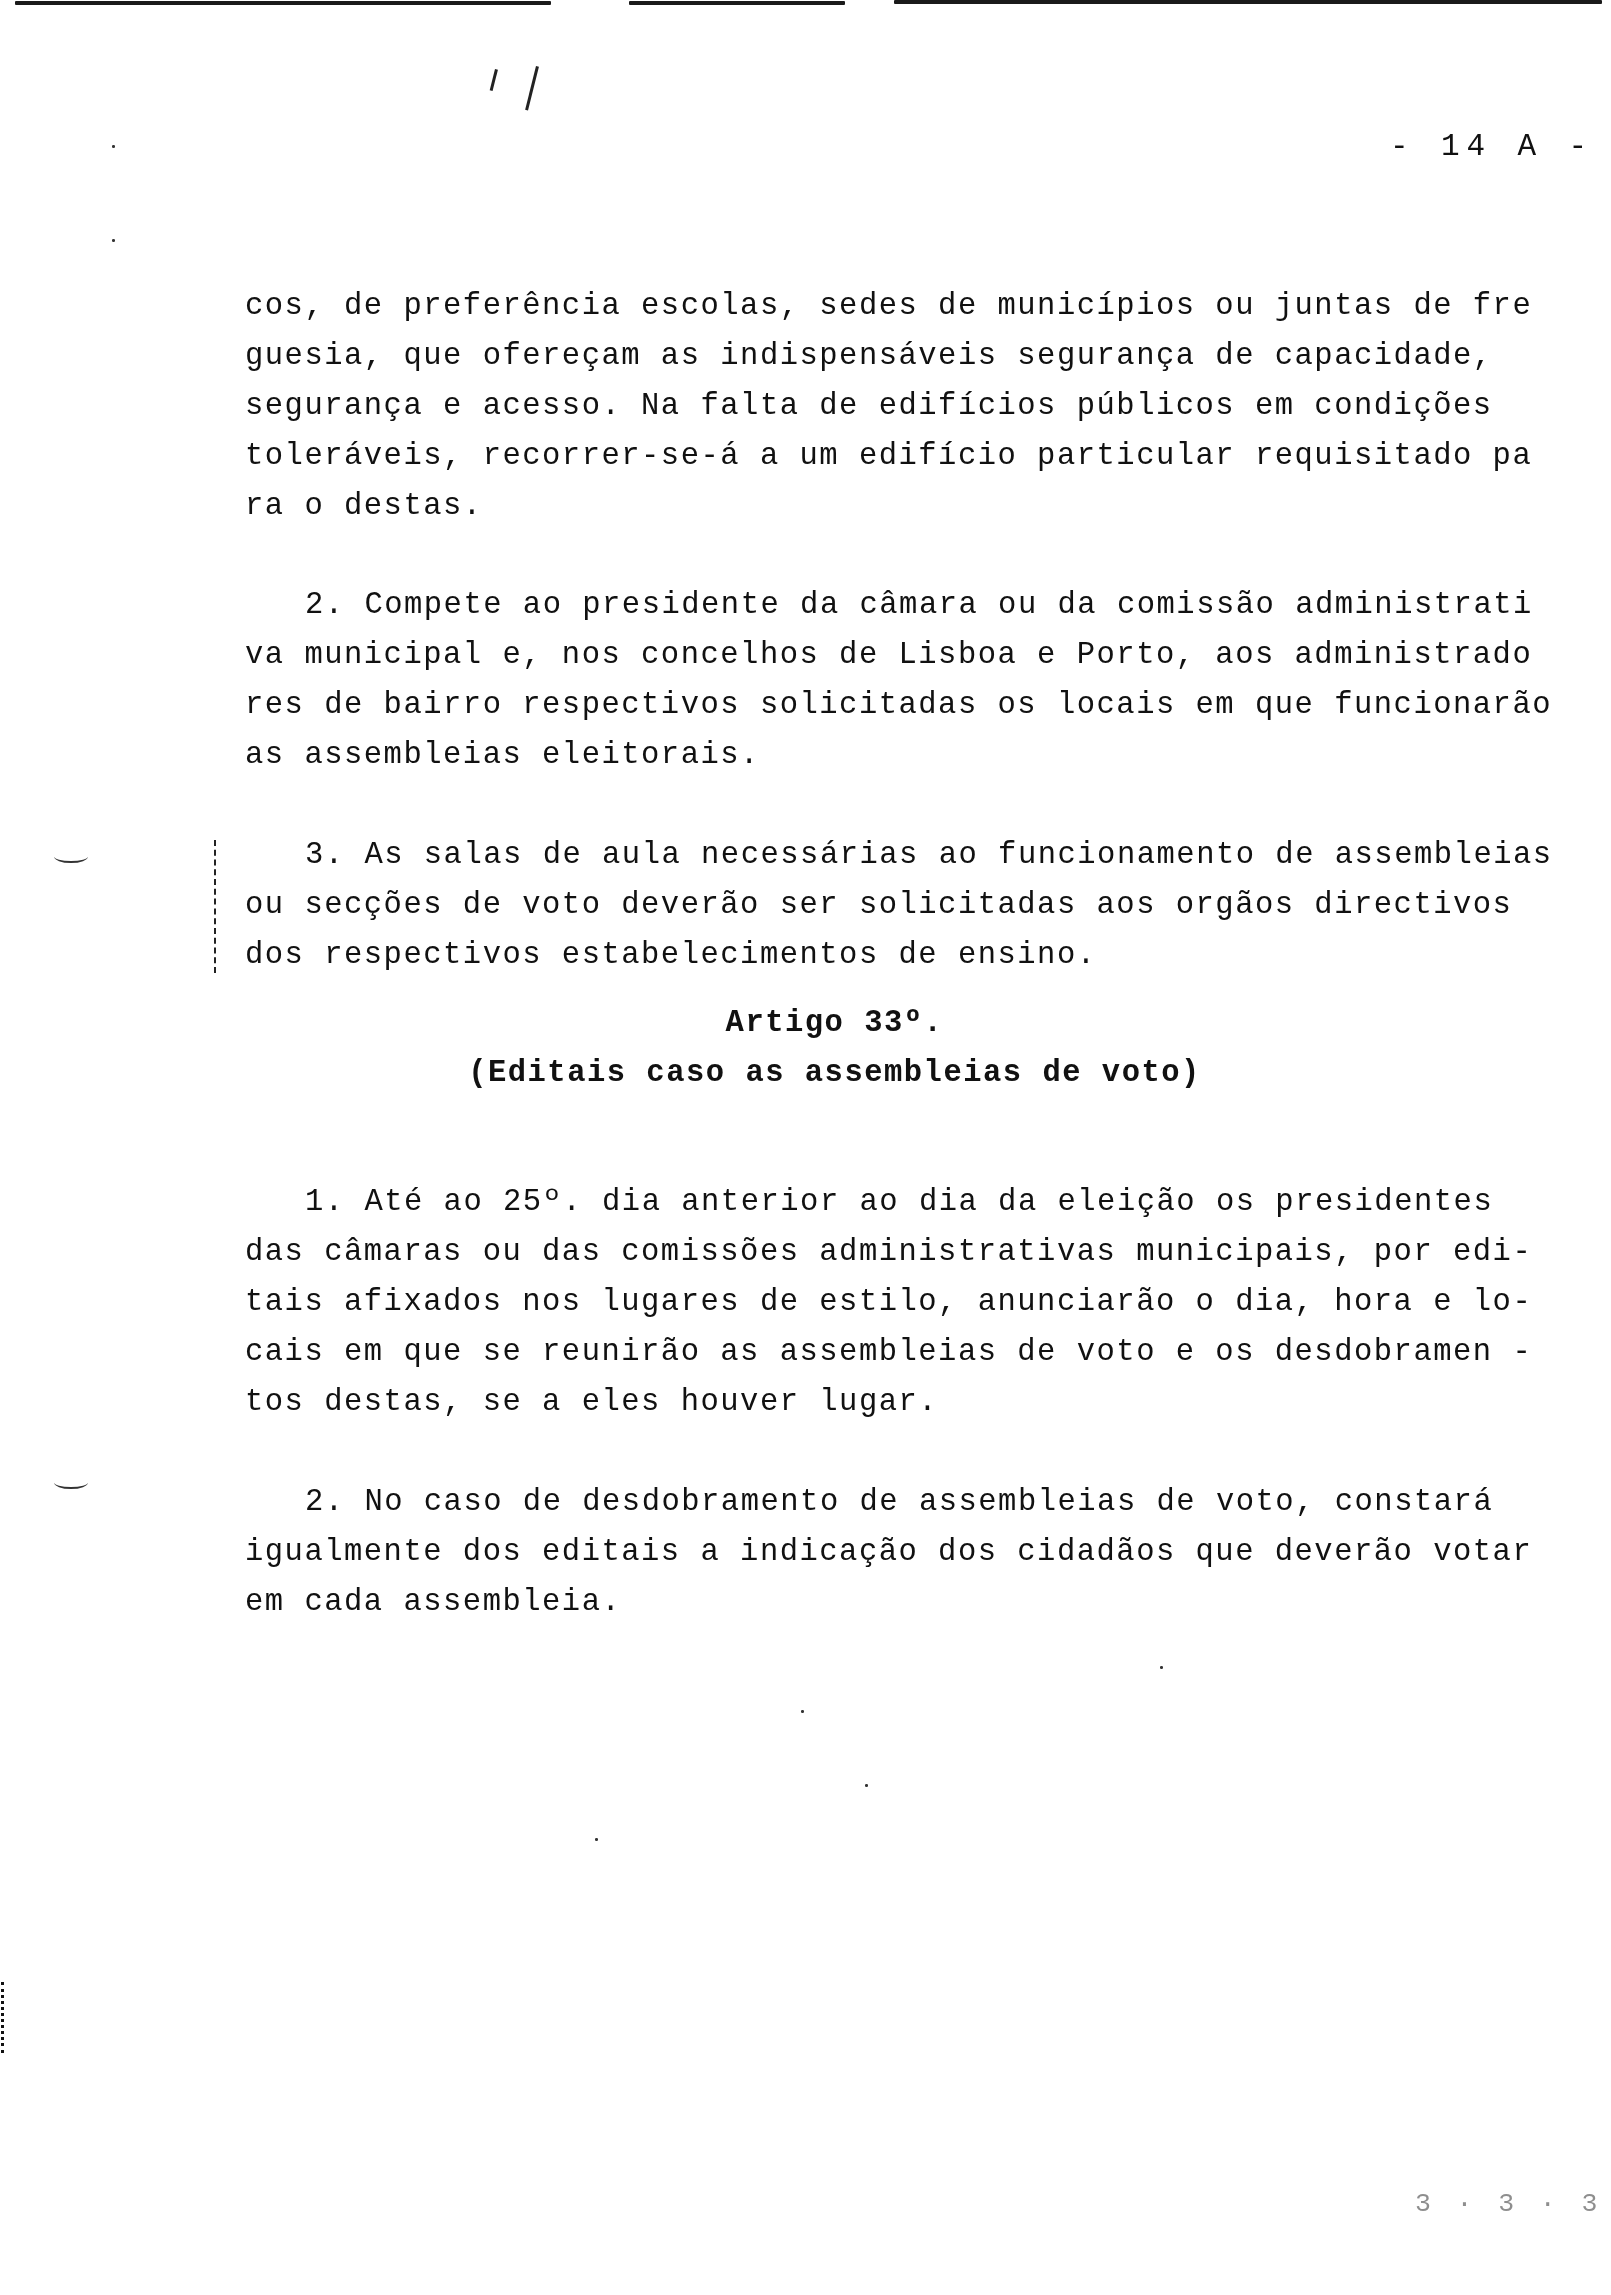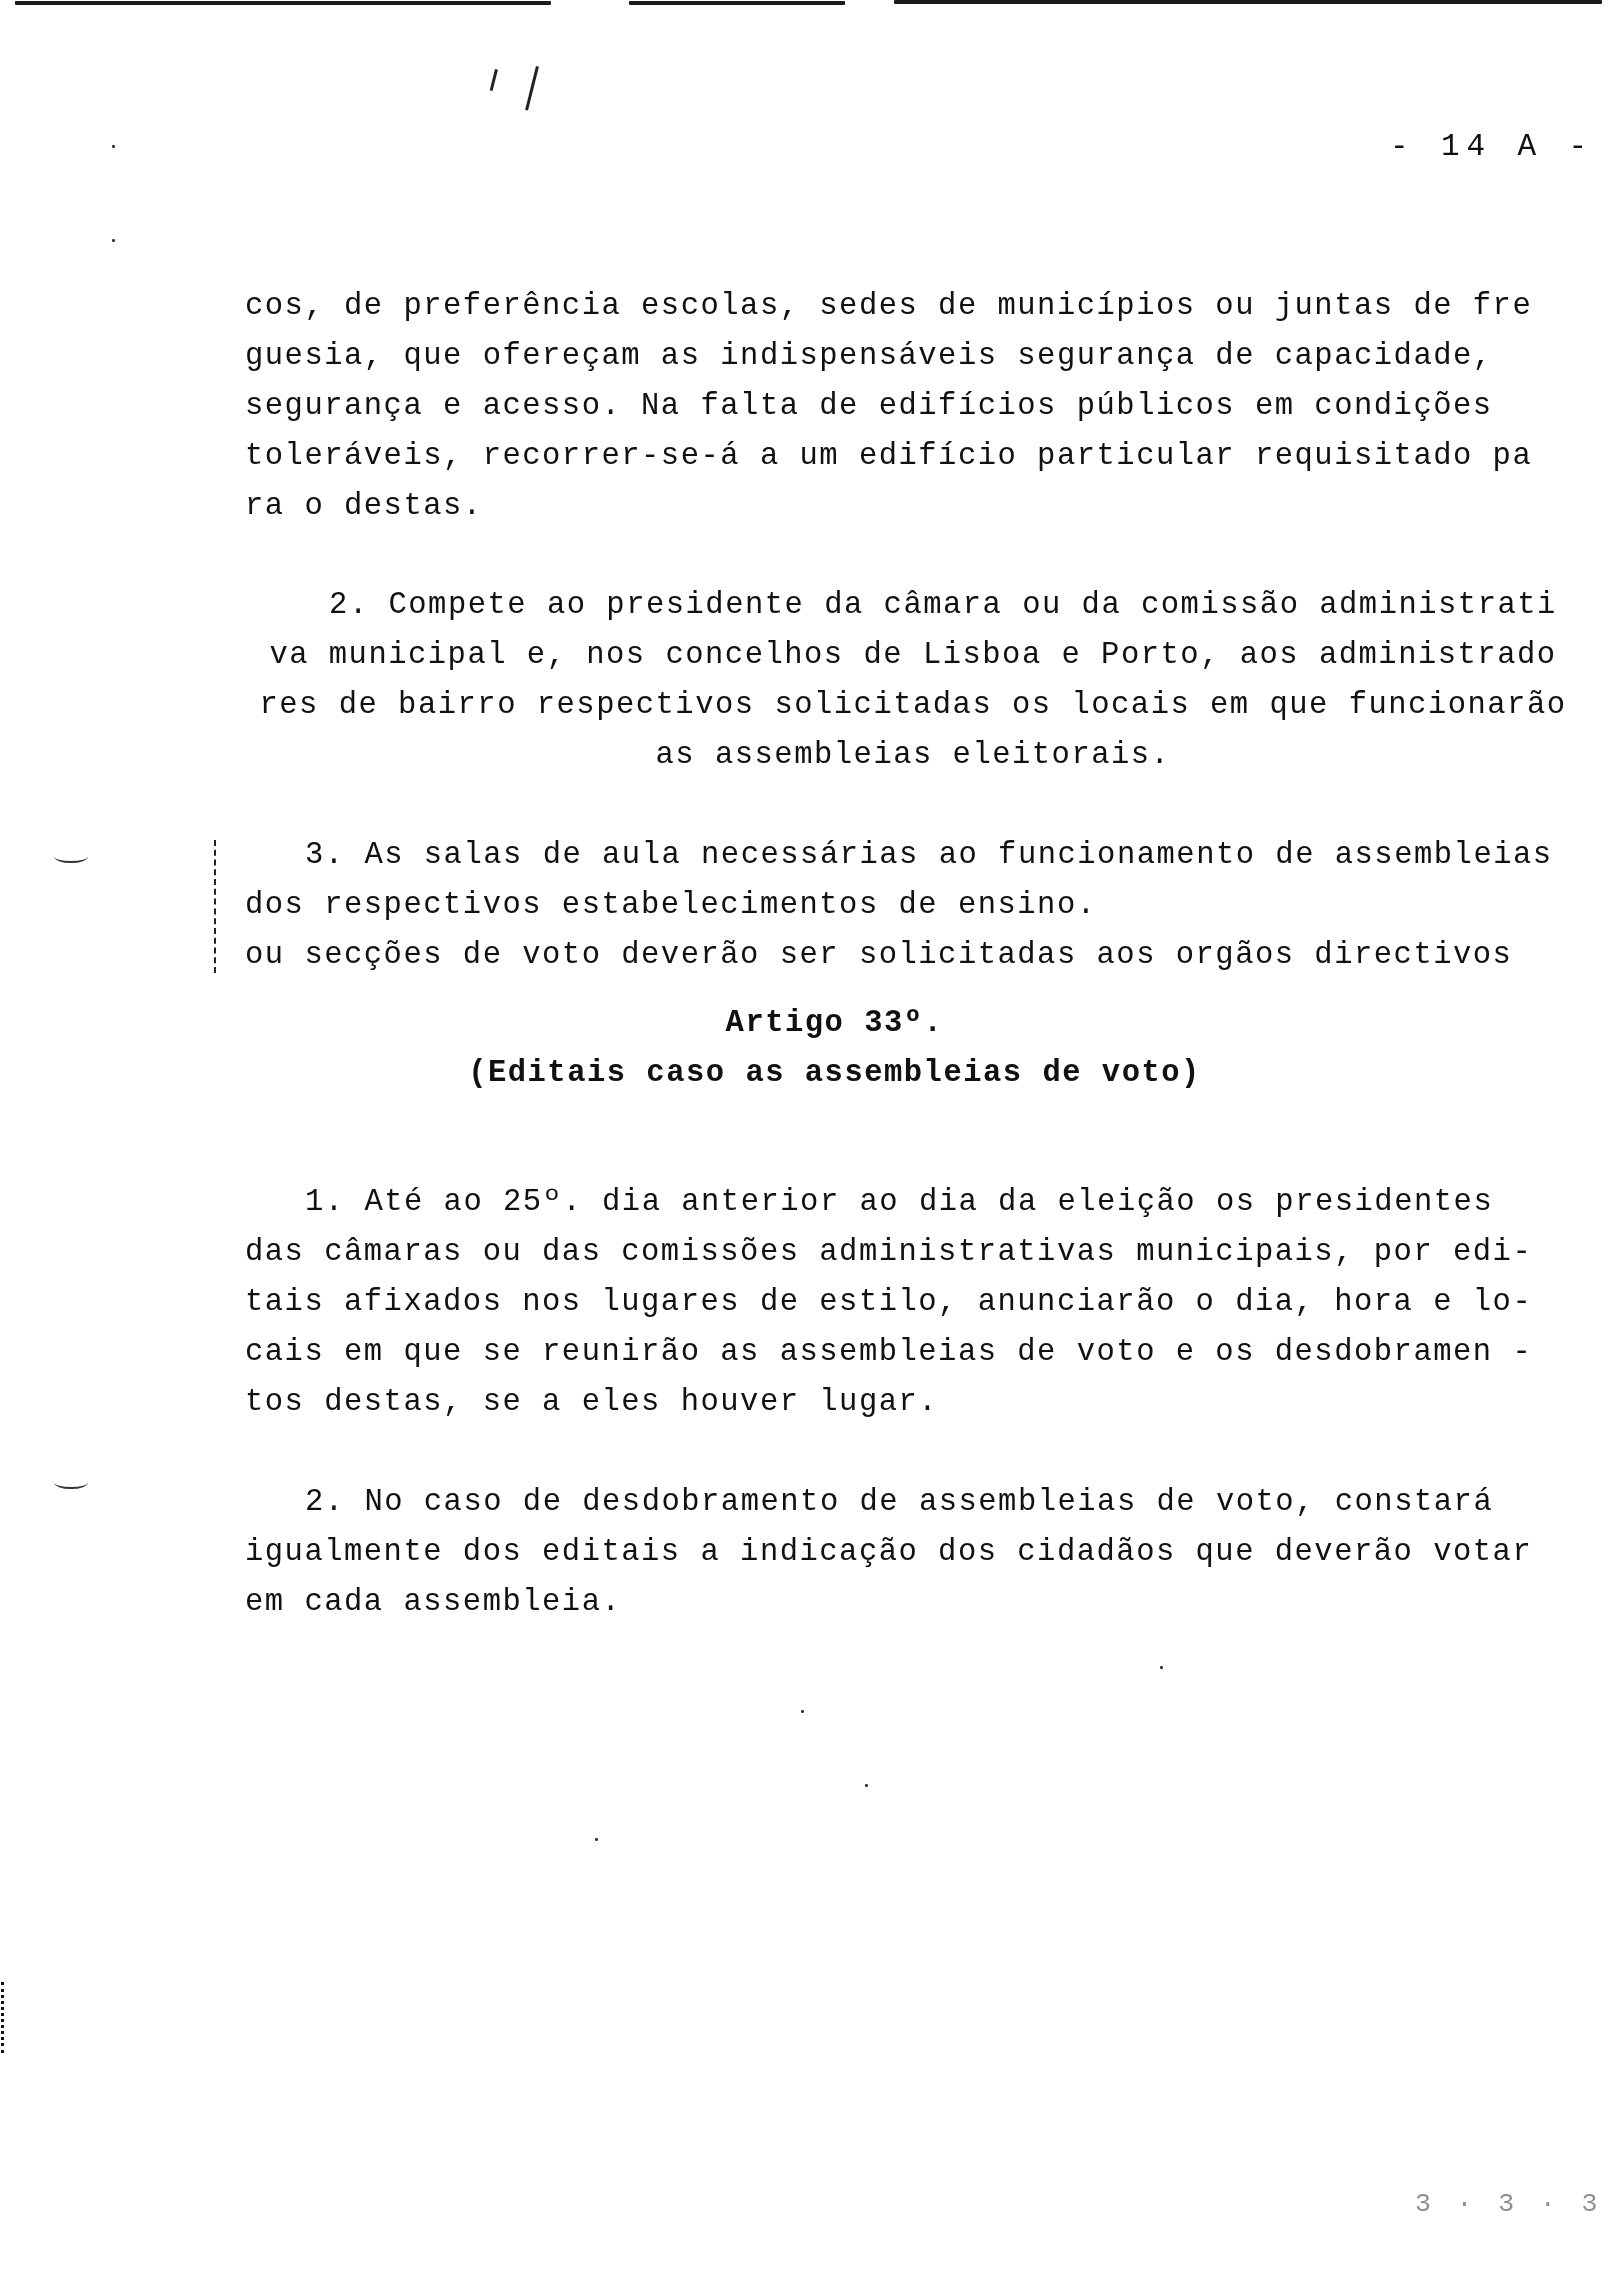--- a/index.html
+++ b/index.html
@@ -114,36 +114,36 @@
 <div class="speck" style="left:112px;top:239px;"></div>
 
 <div class="text-block" style="top:281px;">
   <span class="line">cos, de preferência escolas, sedes de municípios ou juntas de fre</span>
   <span class="line">guesia, que ofereçam as indispensáveis segurança de capacidade,</span>
   <span class="line">segurança e acesso. Na falta de edifícios públicos em condições</span>
   <span class="line">toleráveis, recorrer-se-á a um edifício particular requisitado pa</span>
   <span class="line">ra o destas.</span>
 </div>
 
-<div class="text-block" style="top:580px;text-align:center;">
+<div class="text-block" style="top:580px;">
   <span class="line indent">2. Compete ao presidente da câmara ou da comissão administrati</span>
   <span class="line">va municipal e, nos concelhos de Lisboa e Porto, aos administrado</span>
   <span class="line">res de bairro respectivos solicitadas os locais em que funcionarão</span>
   <span class="line">as assembleias eleitorais.</span>
 </div>
 
 <div class="left-tick" style="top:850px;"></div>
 <div class="left-tick" style="top:1476px;"></div>
 
 <div class="margin-bracket"></div>
 
 <div class="text-block" style="top:830px;">
   <span class="line indent">3. As salas de aula necessárias ao funcionamento de assembleias</span>
+  <span class="line">ou secções de voto deverão ser solicitadas aos orgãos directivos</span>
   <span class="line">dos respectivos estabelecimentos de ensino.</span>
-  <span class="line">ou secções de voto deverão ser solicitadas aos orgãos directivos</span>
 </div>
 
 <div class="text-block" style="top:998px;left:245px;width:1179px;font-weight:bold;">
   <span class="center">Artigo 33º.</span>
   <span class="center">(Editais caso as assembleias de voto)</span>
 </div>
 
 <div class="text-block" style="top:1177px;">
   <span class="line indent">1. Até ao 25º. dia anterior ao dia da eleição os presidentes</span>
   <span class="line">das câmaras ou das comissões administrativas municipais, por edi-</span>

